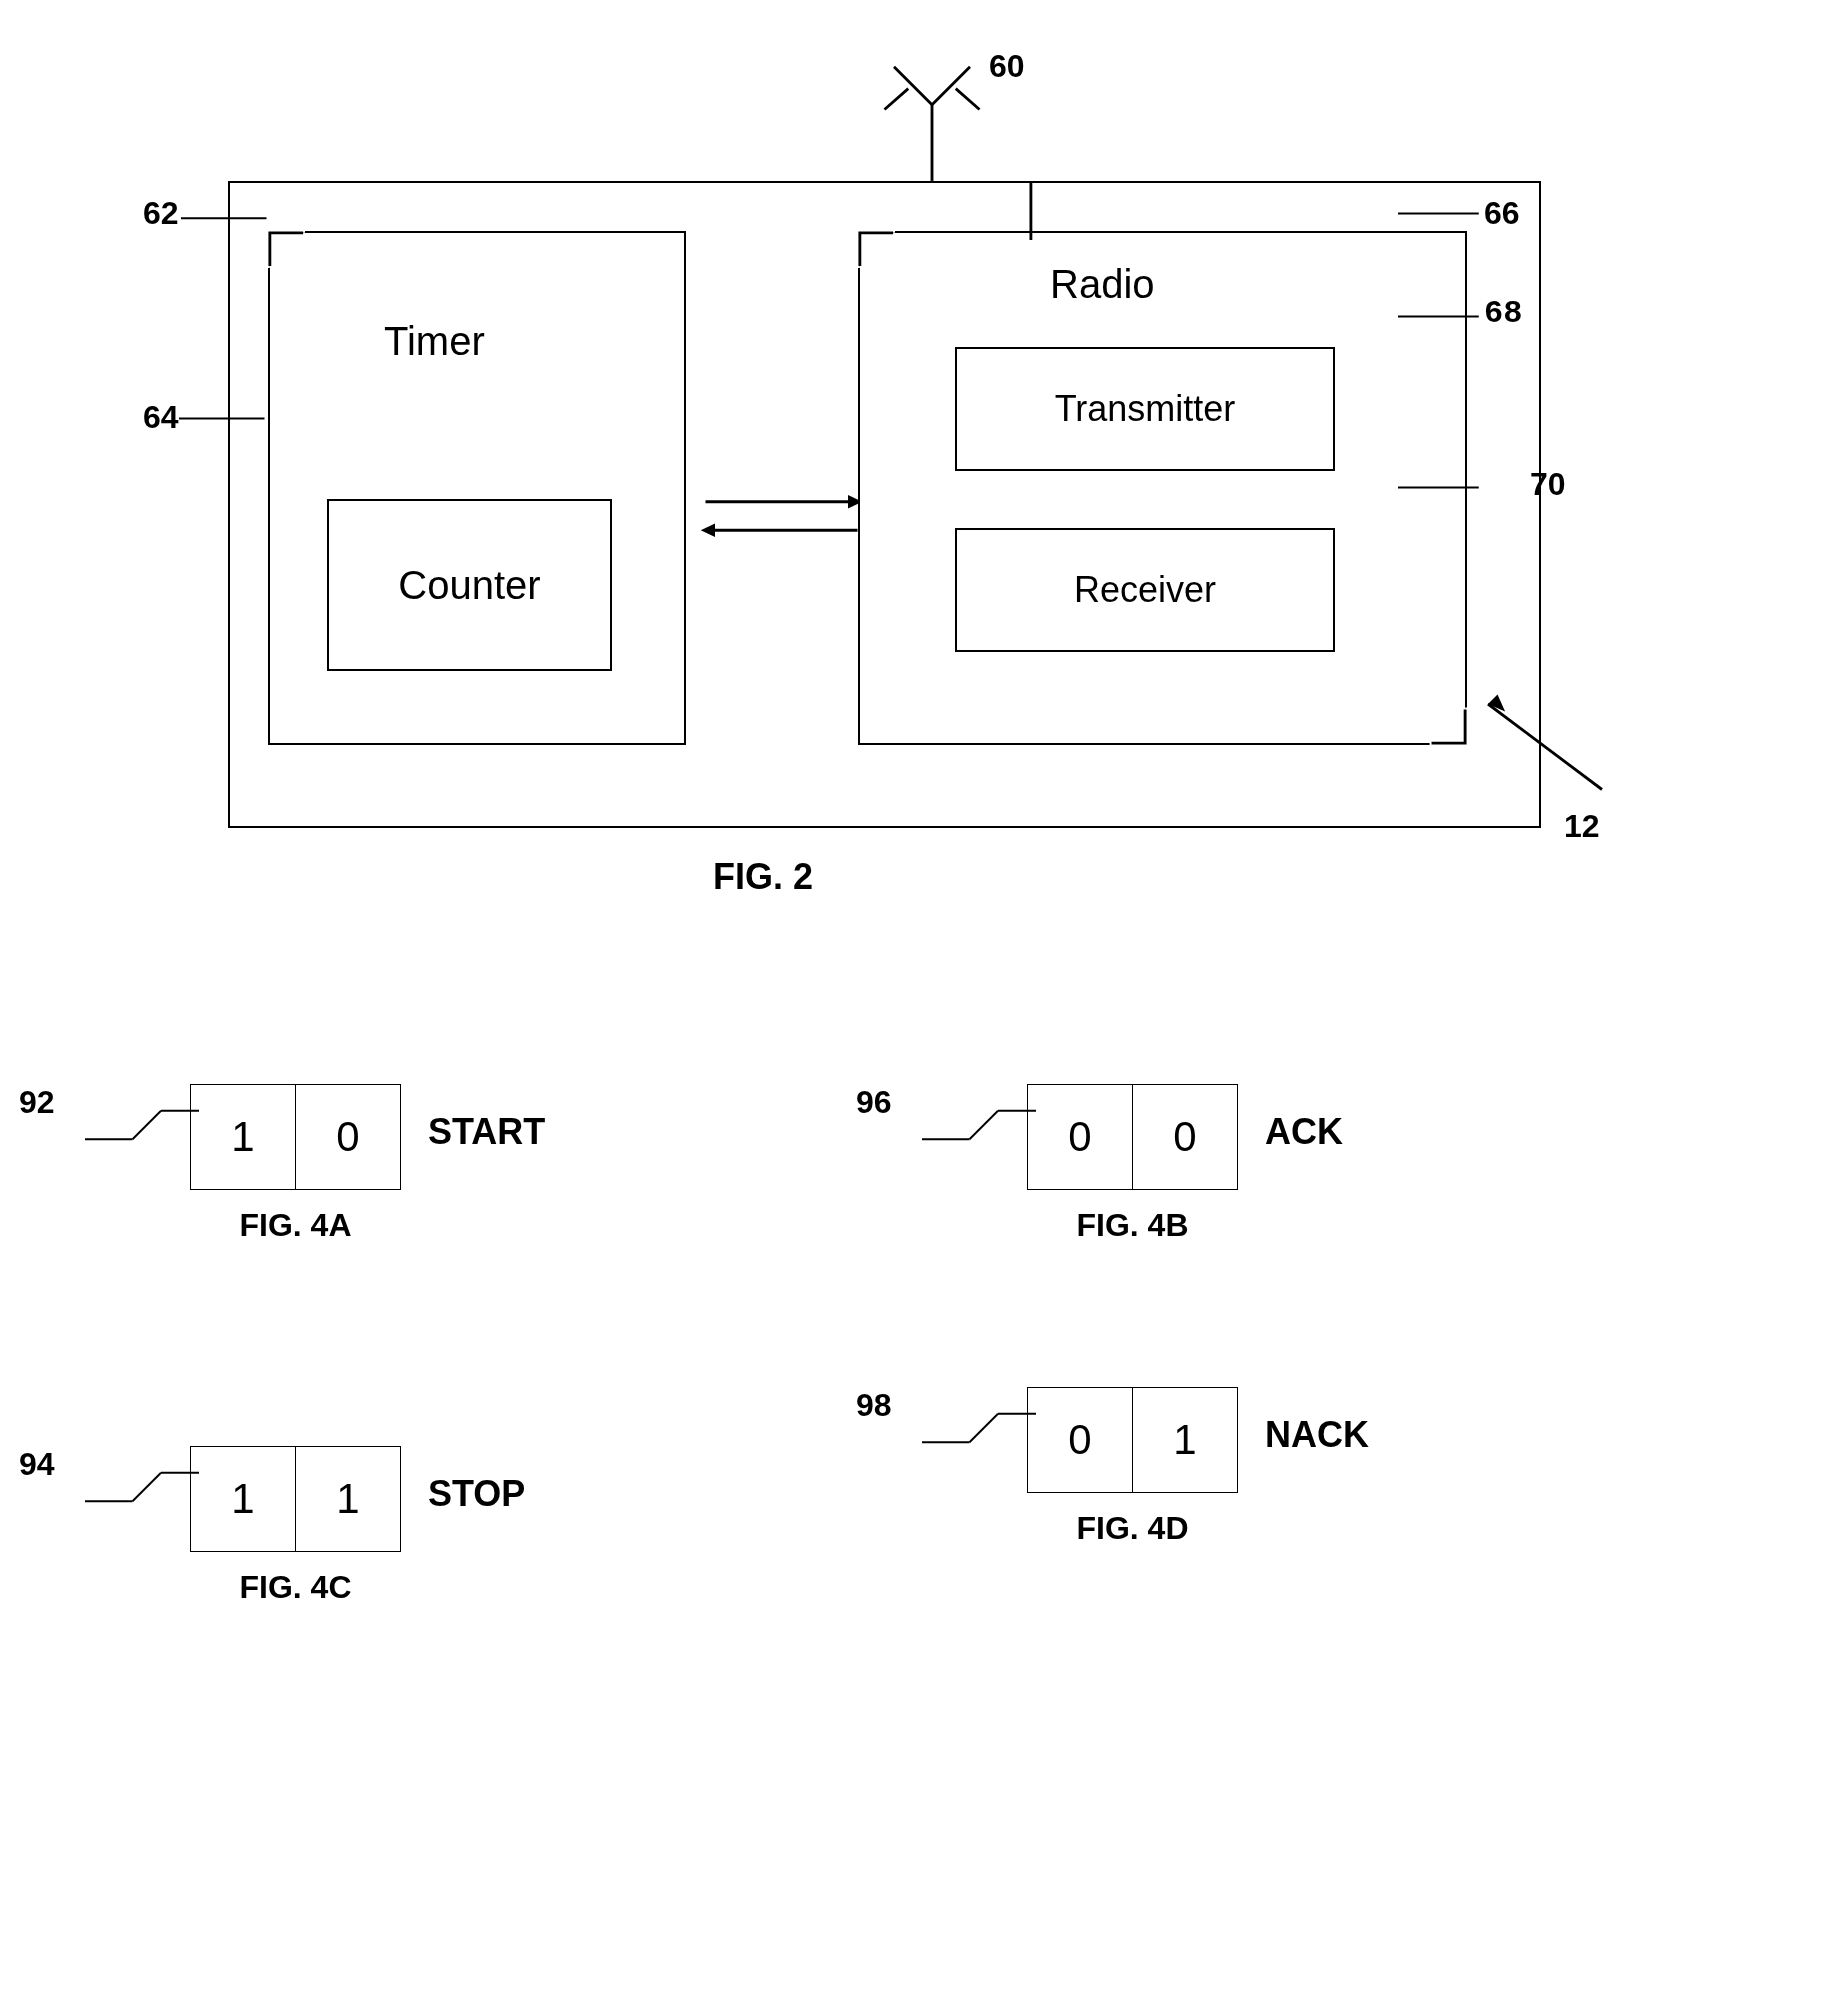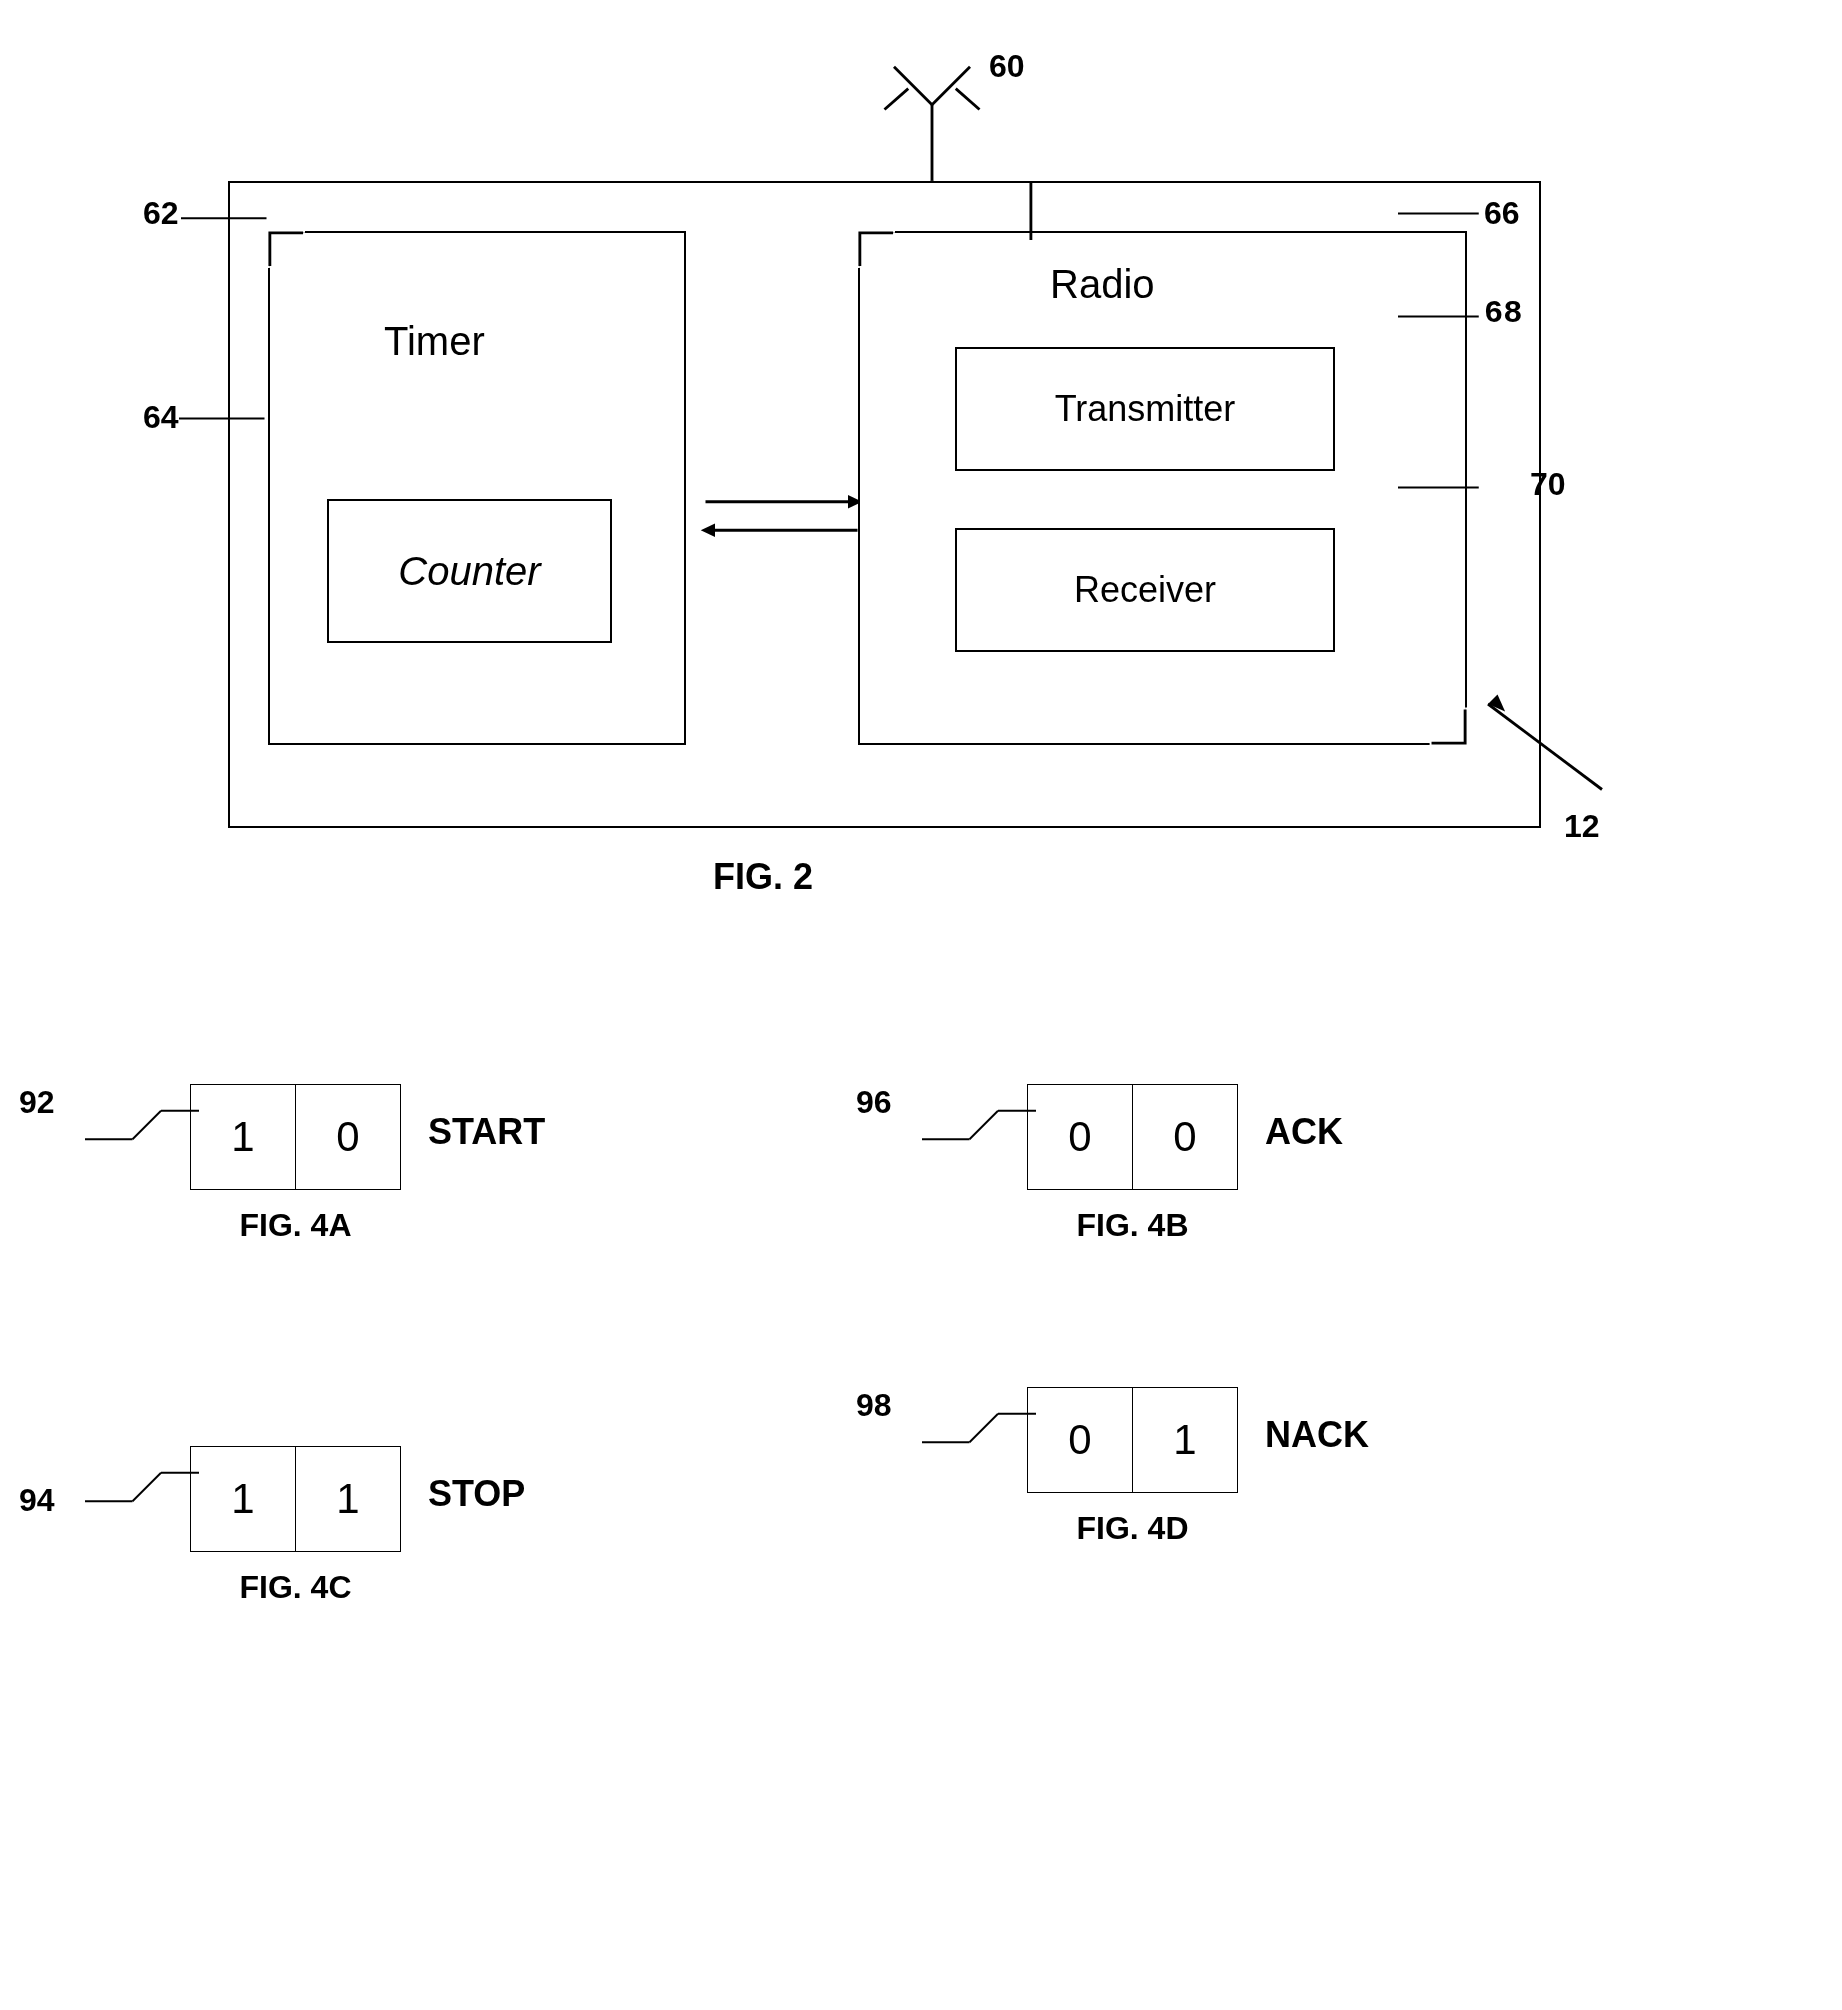--- a/index.html
+++ b/index.html
@@ -68,27 +68,26 @@
       font-size: 40px;
       font-family: Arial, sans-serif;
     }
 
     
     .counter-box {
       position: absolute;
       top: 266px;
       left: 57px;
       width: 285px;
-      height: 144px;
+      height: 172px;
       border: 2.9px solid #000;
       background: #fff;
       display: flex;
       align-items: center;
       justify-content: center;
-      font-style: italic;
     }
 
     .counter-label {
       font-size: 40px;
       font-family: Arial, sans-serif;
     }
 
     
     .radio-outer-box {
       position: absolute;
@@ -362,21 +361,21 @@
     <div class="bit-fig-label">FIG. 4B</div>
   </div>
 
   <div style="position:absolute;top:1446px;left:190px;">
     <div style="position:relative;">
       <svg style="position:absolute;top:17px;left:-105px;width:114px;height:48px;" viewBox="0 0 120 50" width="114" height="48">
         <line x1="0" y1="40" x2="50" y2="40" stroke="#000" stroke-width="2"></line>
         <line x1="50" y1="40" x2="80" y2="10" stroke="#000" stroke-width="2"></line>
         <line x1="80" y1="10" x2="120" y2="10" stroke="#000" stroke-width="2"></line>
       </svg>
-      <div style="position:absolute;top:0px;left:-171px;font-size:32px;font-weight:bold;font-family:Arial,sans-serif;margin-top:36px;">94</div>
+      <div style="position:absolute;top:0px;left:-171px;font-size:32px;font-weight:bold;font-family:Arial,sans-serif;">94</div>
 
       <table class="bit-table">
         <tbody>
             <tr>
           <td class="bit-cell">1</td>
           <td class="bit-cell">1</td>
         </tr>
       </tbody>
         </table>
 

